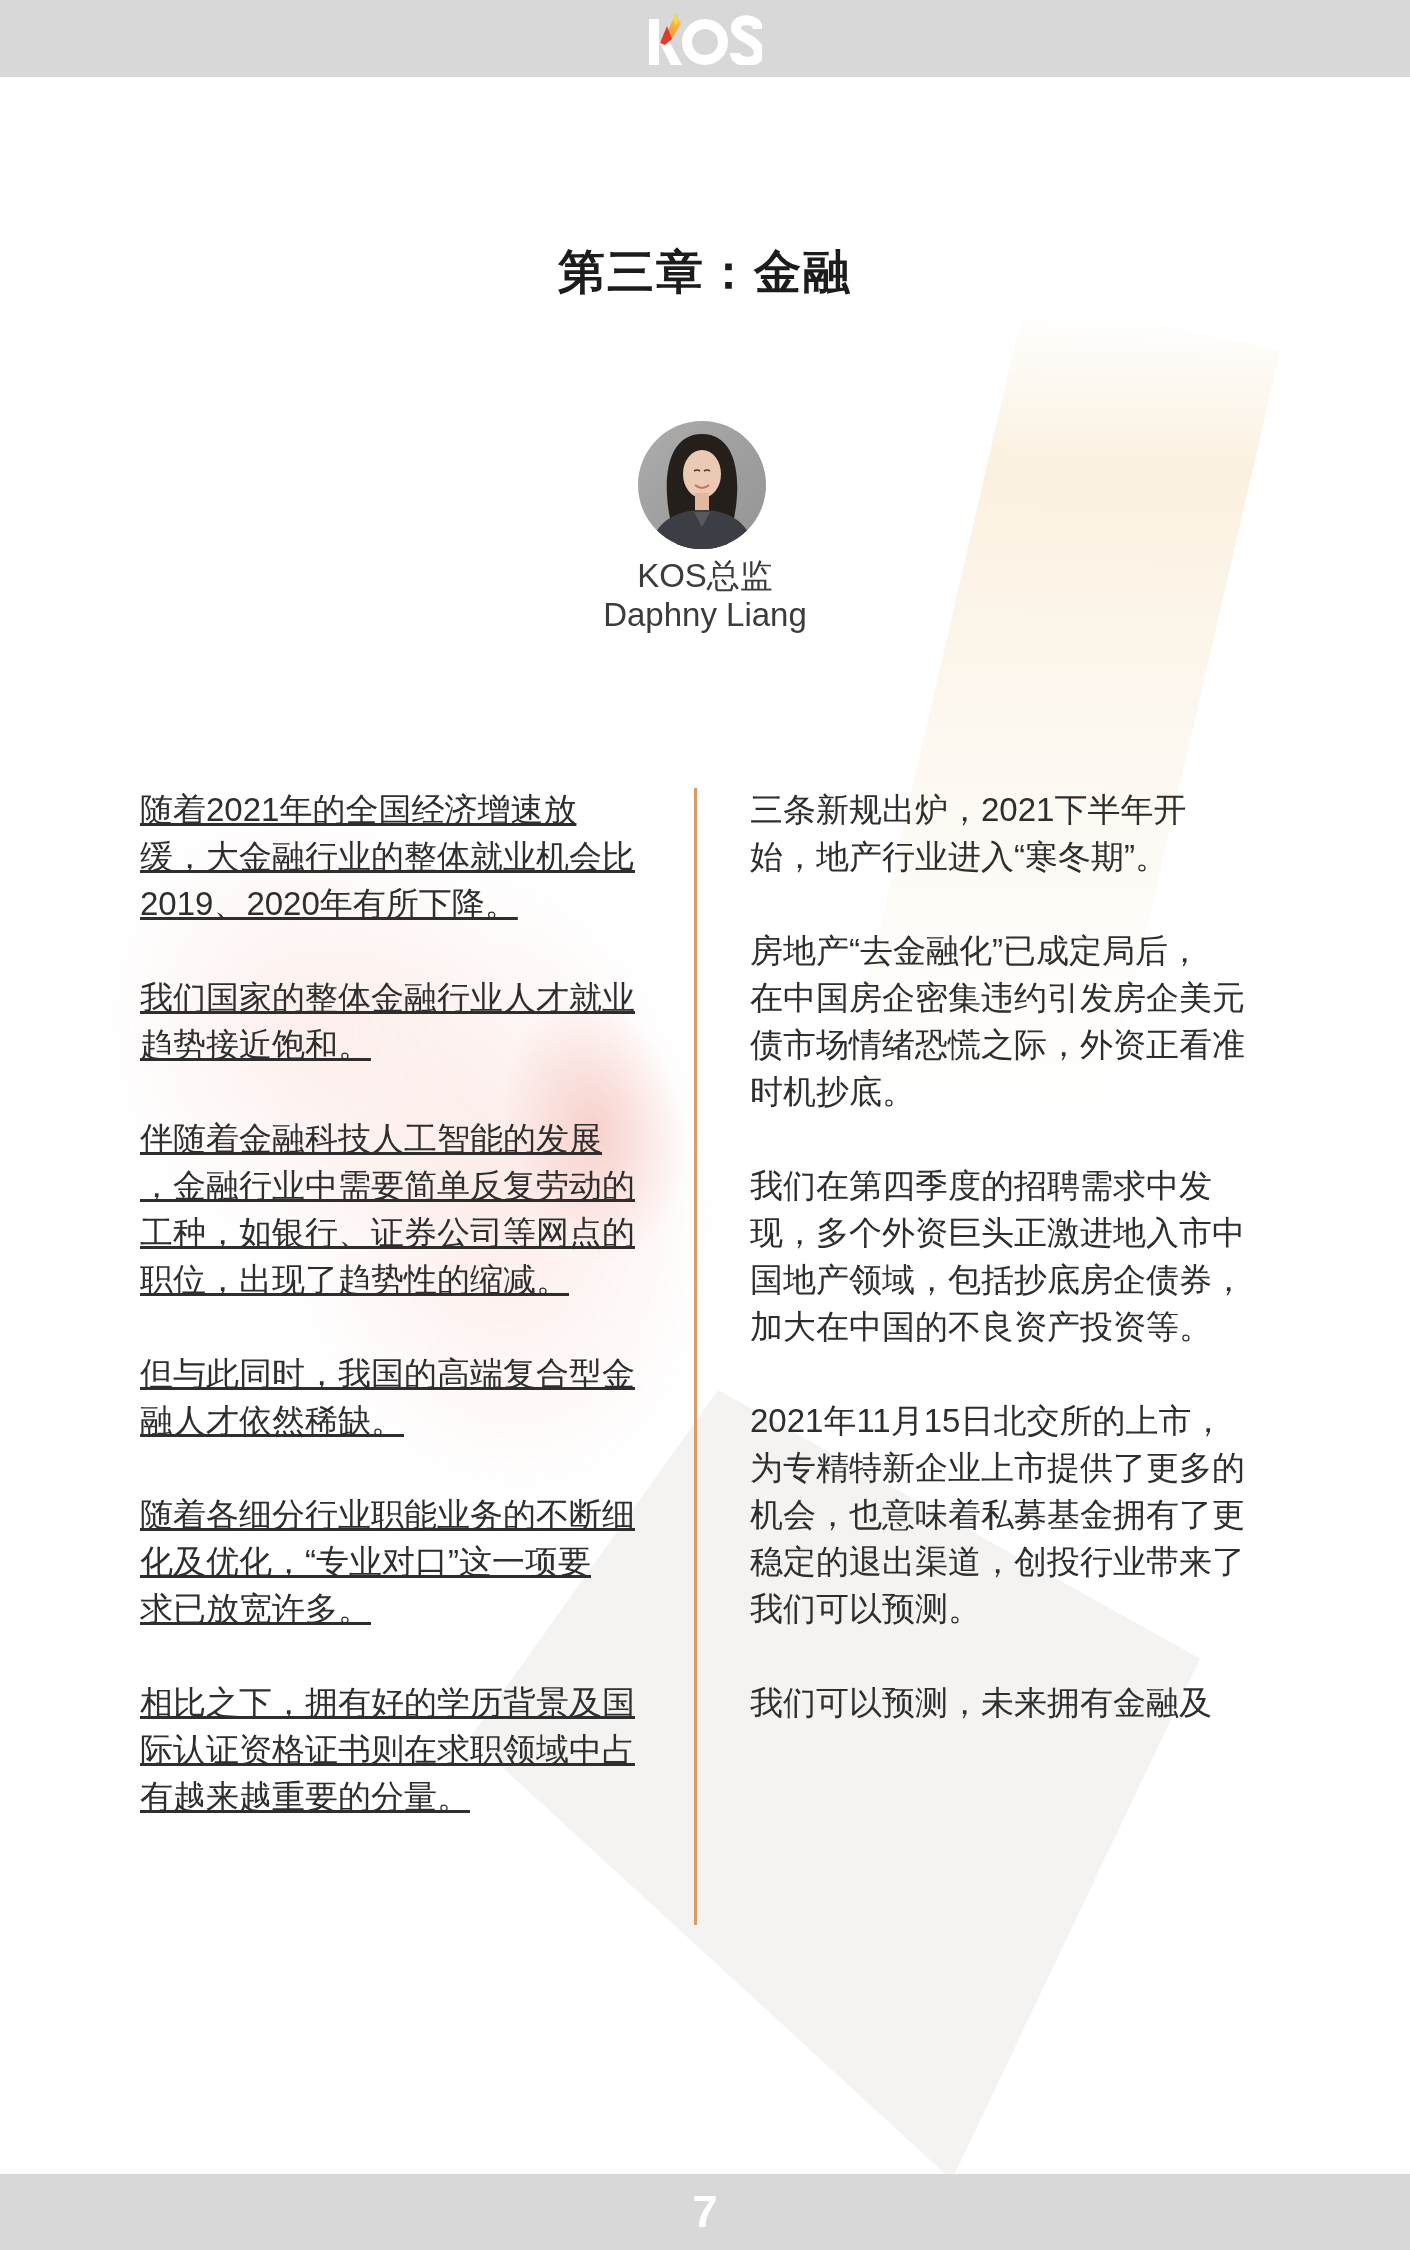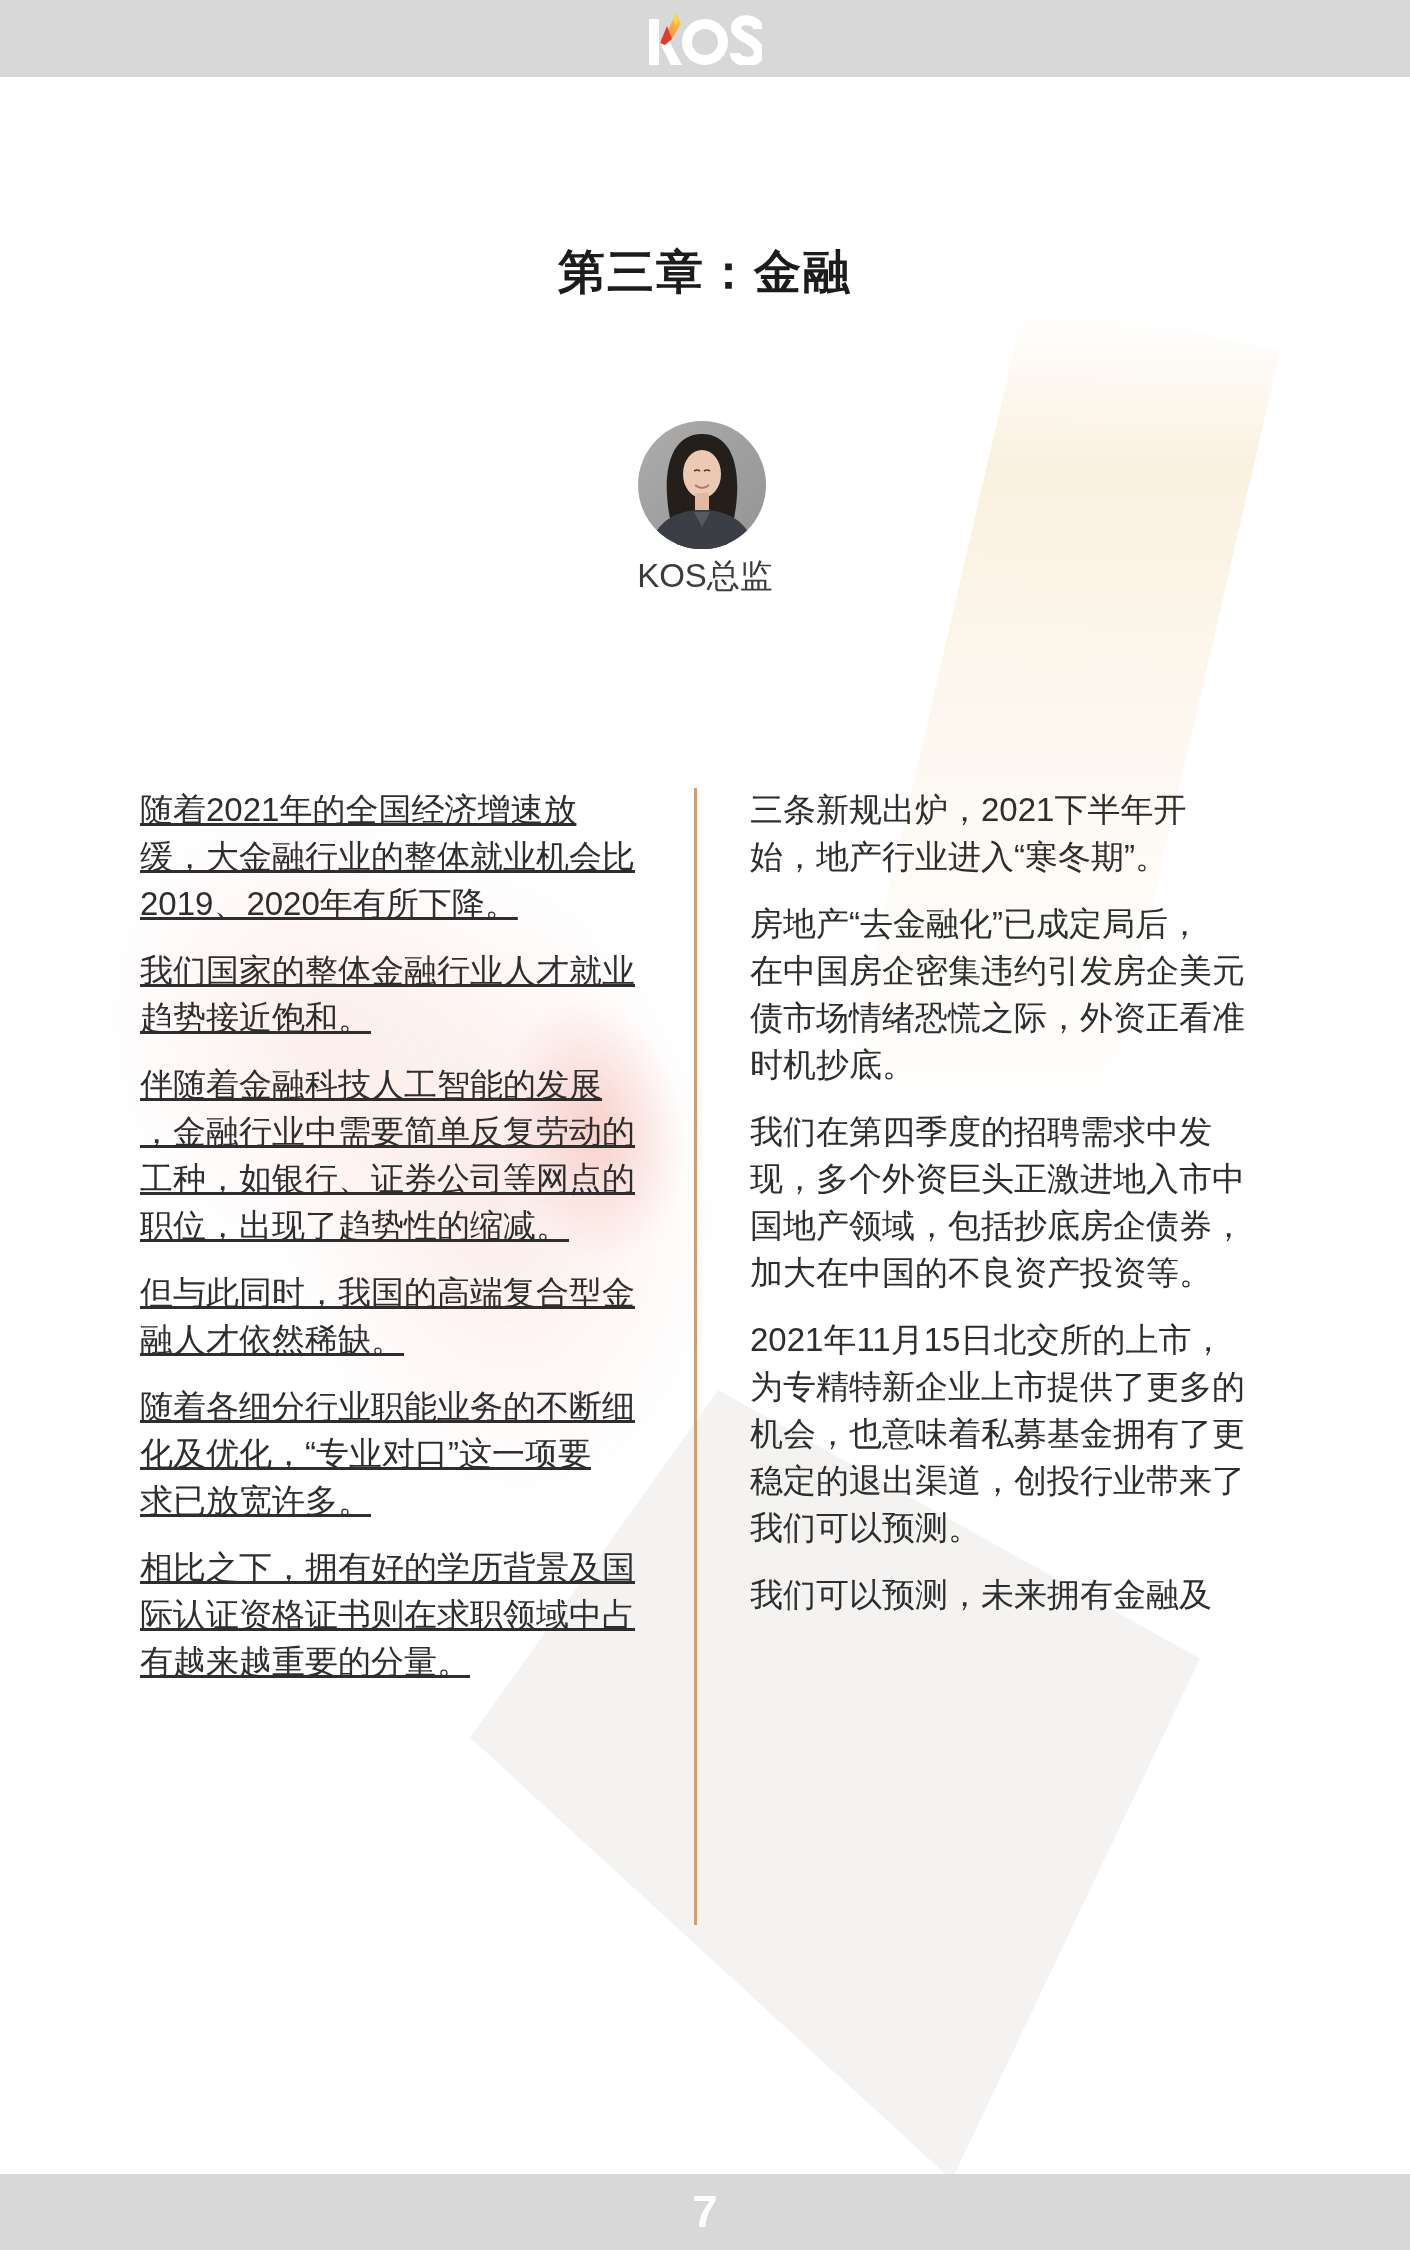--- a/index.html
+++ b/index.html
@@ -64,21 +64,21 @@
   }
   .author-role,.author-name{font-size:33px;line-height:39px;}
   
   .col{
     position:absolute;top:786px;z-index:1;
     font-size:33px;line-height:47px;color:#2e2e2e;
   }
   .col-left{left:140px;width:515px;text-decoration:underline;}
   .col-right{left:750px;width:520px;}
   .para{margin:0;white-space:pre-line;}
-  .para + .para{margin-top:20px;}
+  .para + .para{margin-top:47px;}
   .divider{
     position:absolute;left:694px;top:788px;width:3px;height:1137px;
     background:#dd9a62;z-index:1;
   }
 </style>
 </head>
 <body>
 
 <div class="page">
 
@@ -135,20 +135,21 @@
       <path d="M45,28 C38,50 39,78 50,98 L41,98 C33,74 34,46 43,26 Z" fill="#251f1c"></path>
       <path d="M83,28 C90,50 89,78 78,98 L87,98 C95,74 94,46 85,26 Z" fill="#251f1c"></path>
 
       <path d="M12,128 C17,99 40,89 64,89 C88,89 111,99 116,128 Z" fill="#3c3e45"></path>
       <polygon points="56,91 64,106 72,91" fill="#565963"></polygon>
     </svg>
   </div>
 
   <div class="author">
     <div class="author-role">KOS总监</div>
+    <div class="author-name">Daphny Liang</div>
   </div>
 
   <div class="divider"></div>
 
   <div class="col col-left">
     <p class="para">随着2021年的全国经济增速放
 缓，大金融行业的整体就业机会比
 2019、2020年有所下降。</p>
     <p class="para">我们国家的整体金融行业人才就业
 趋势接近饱和。</p>

